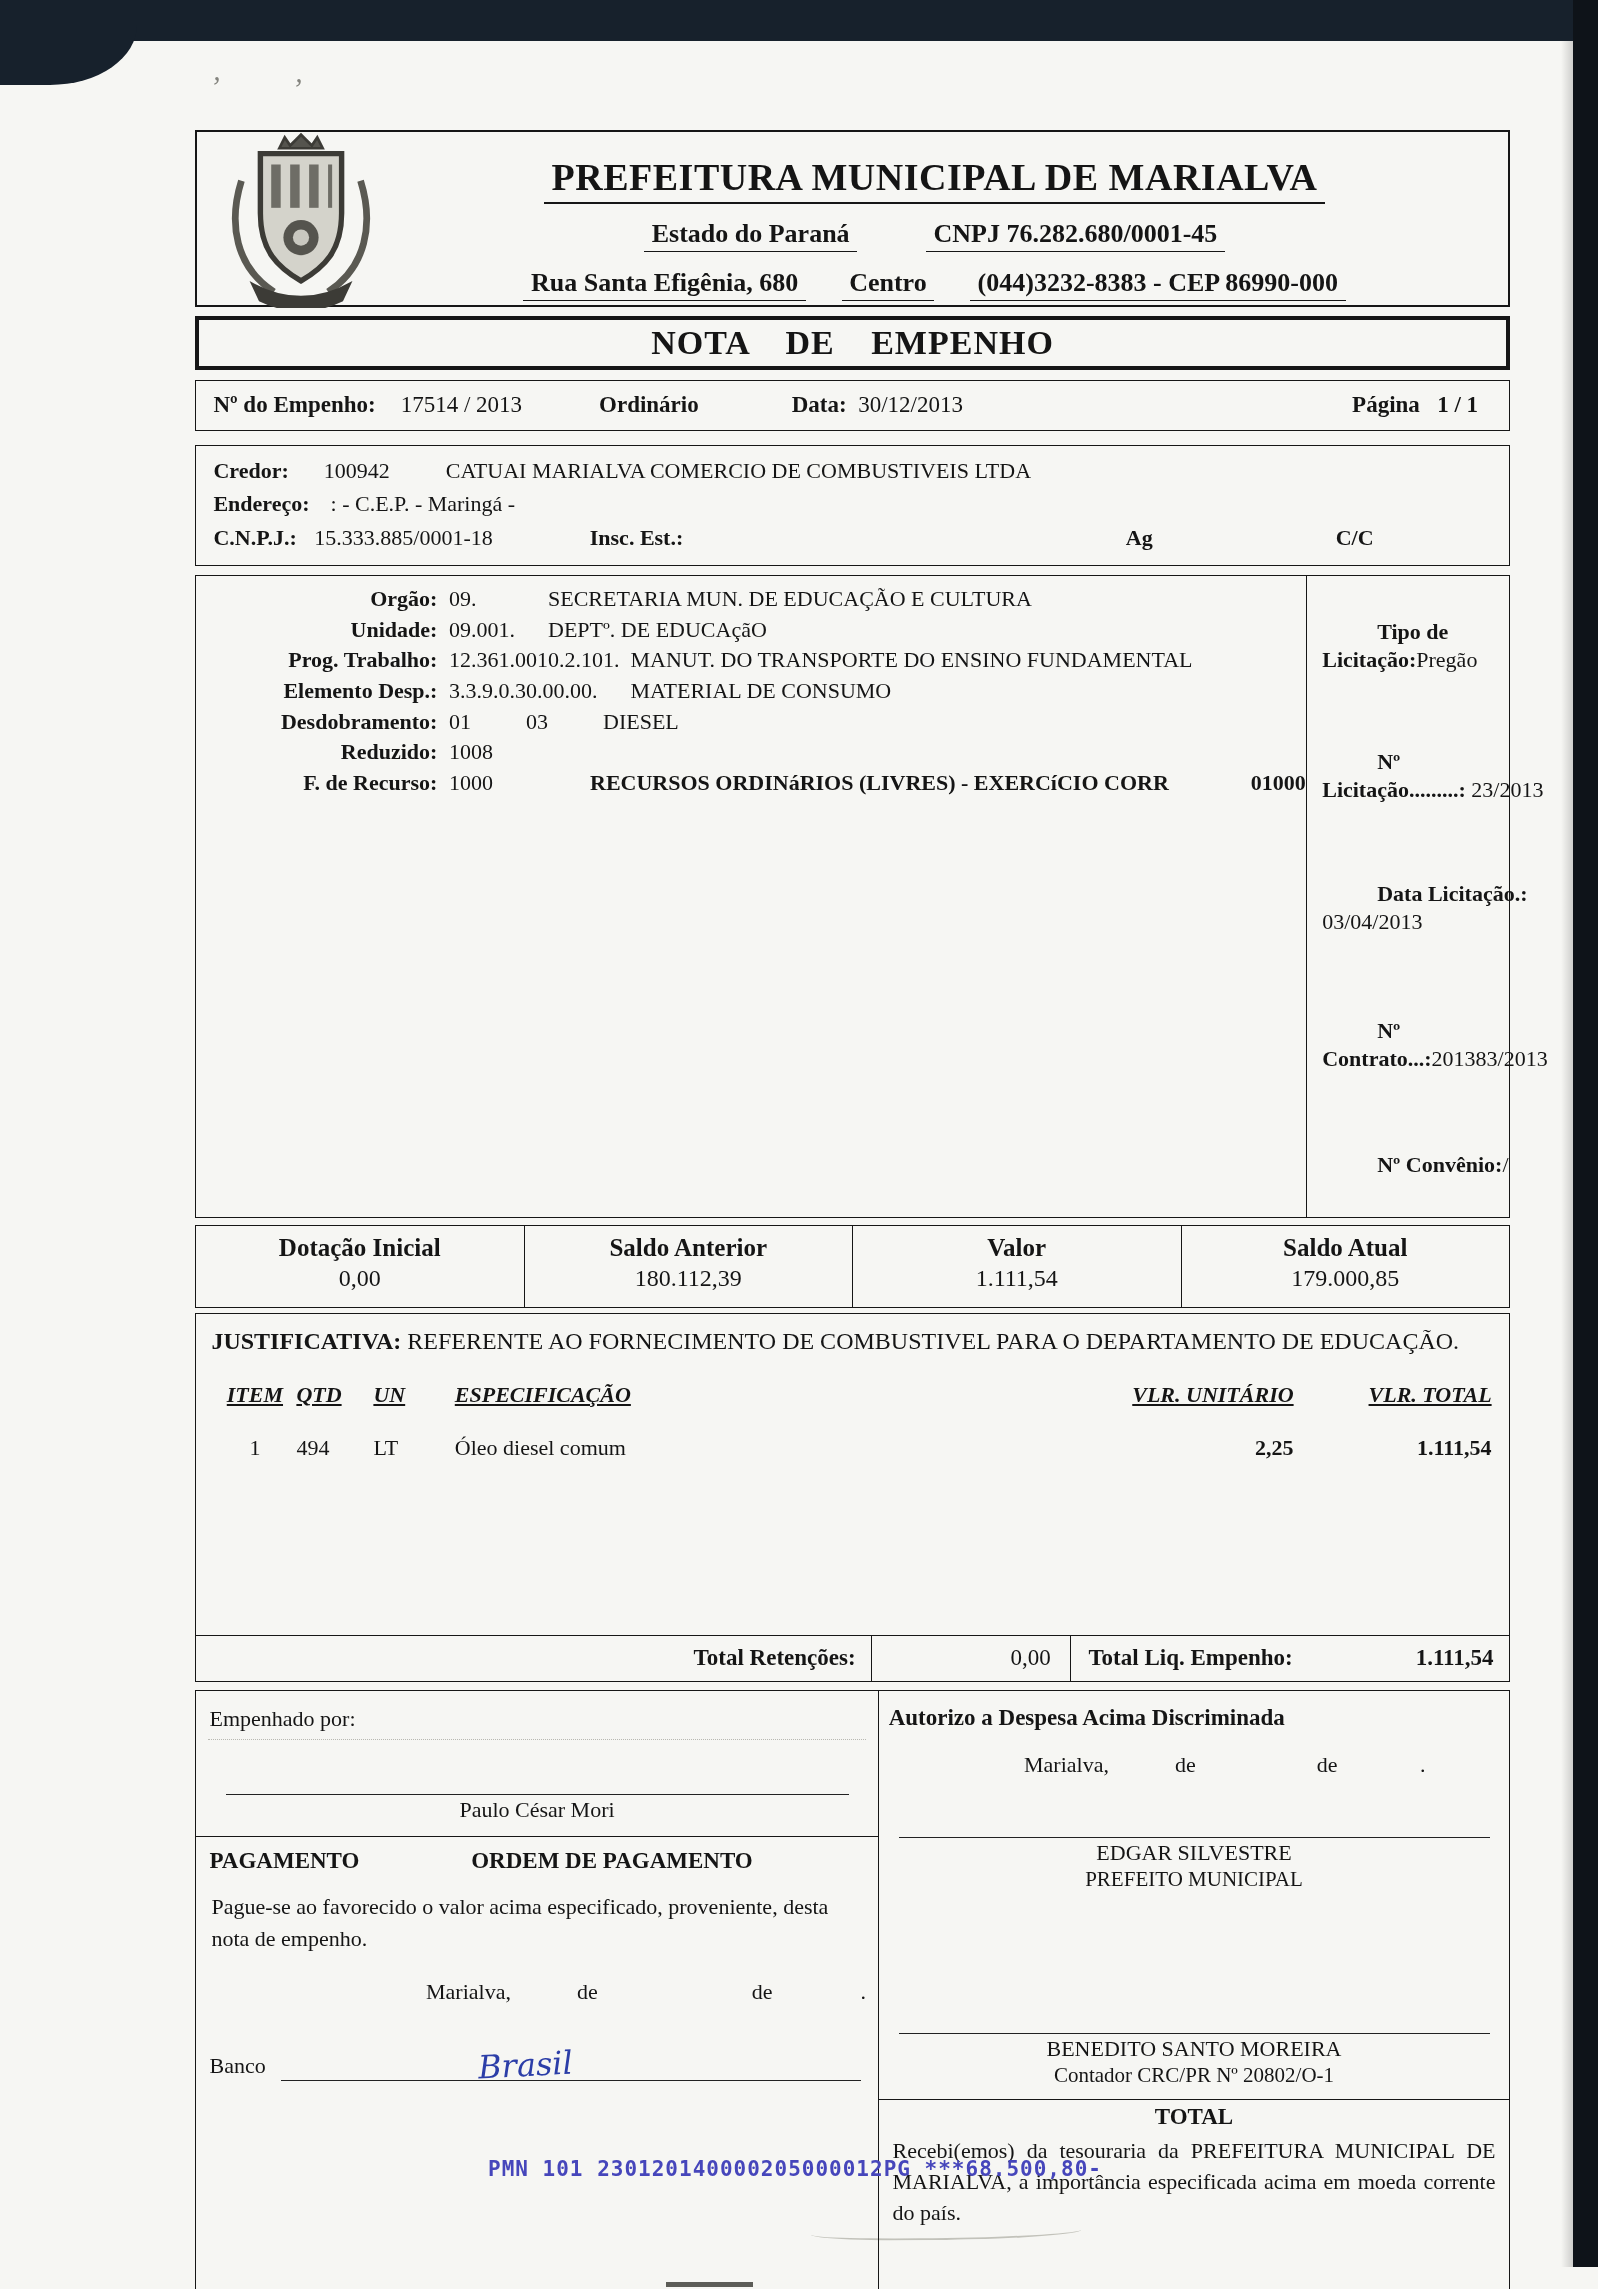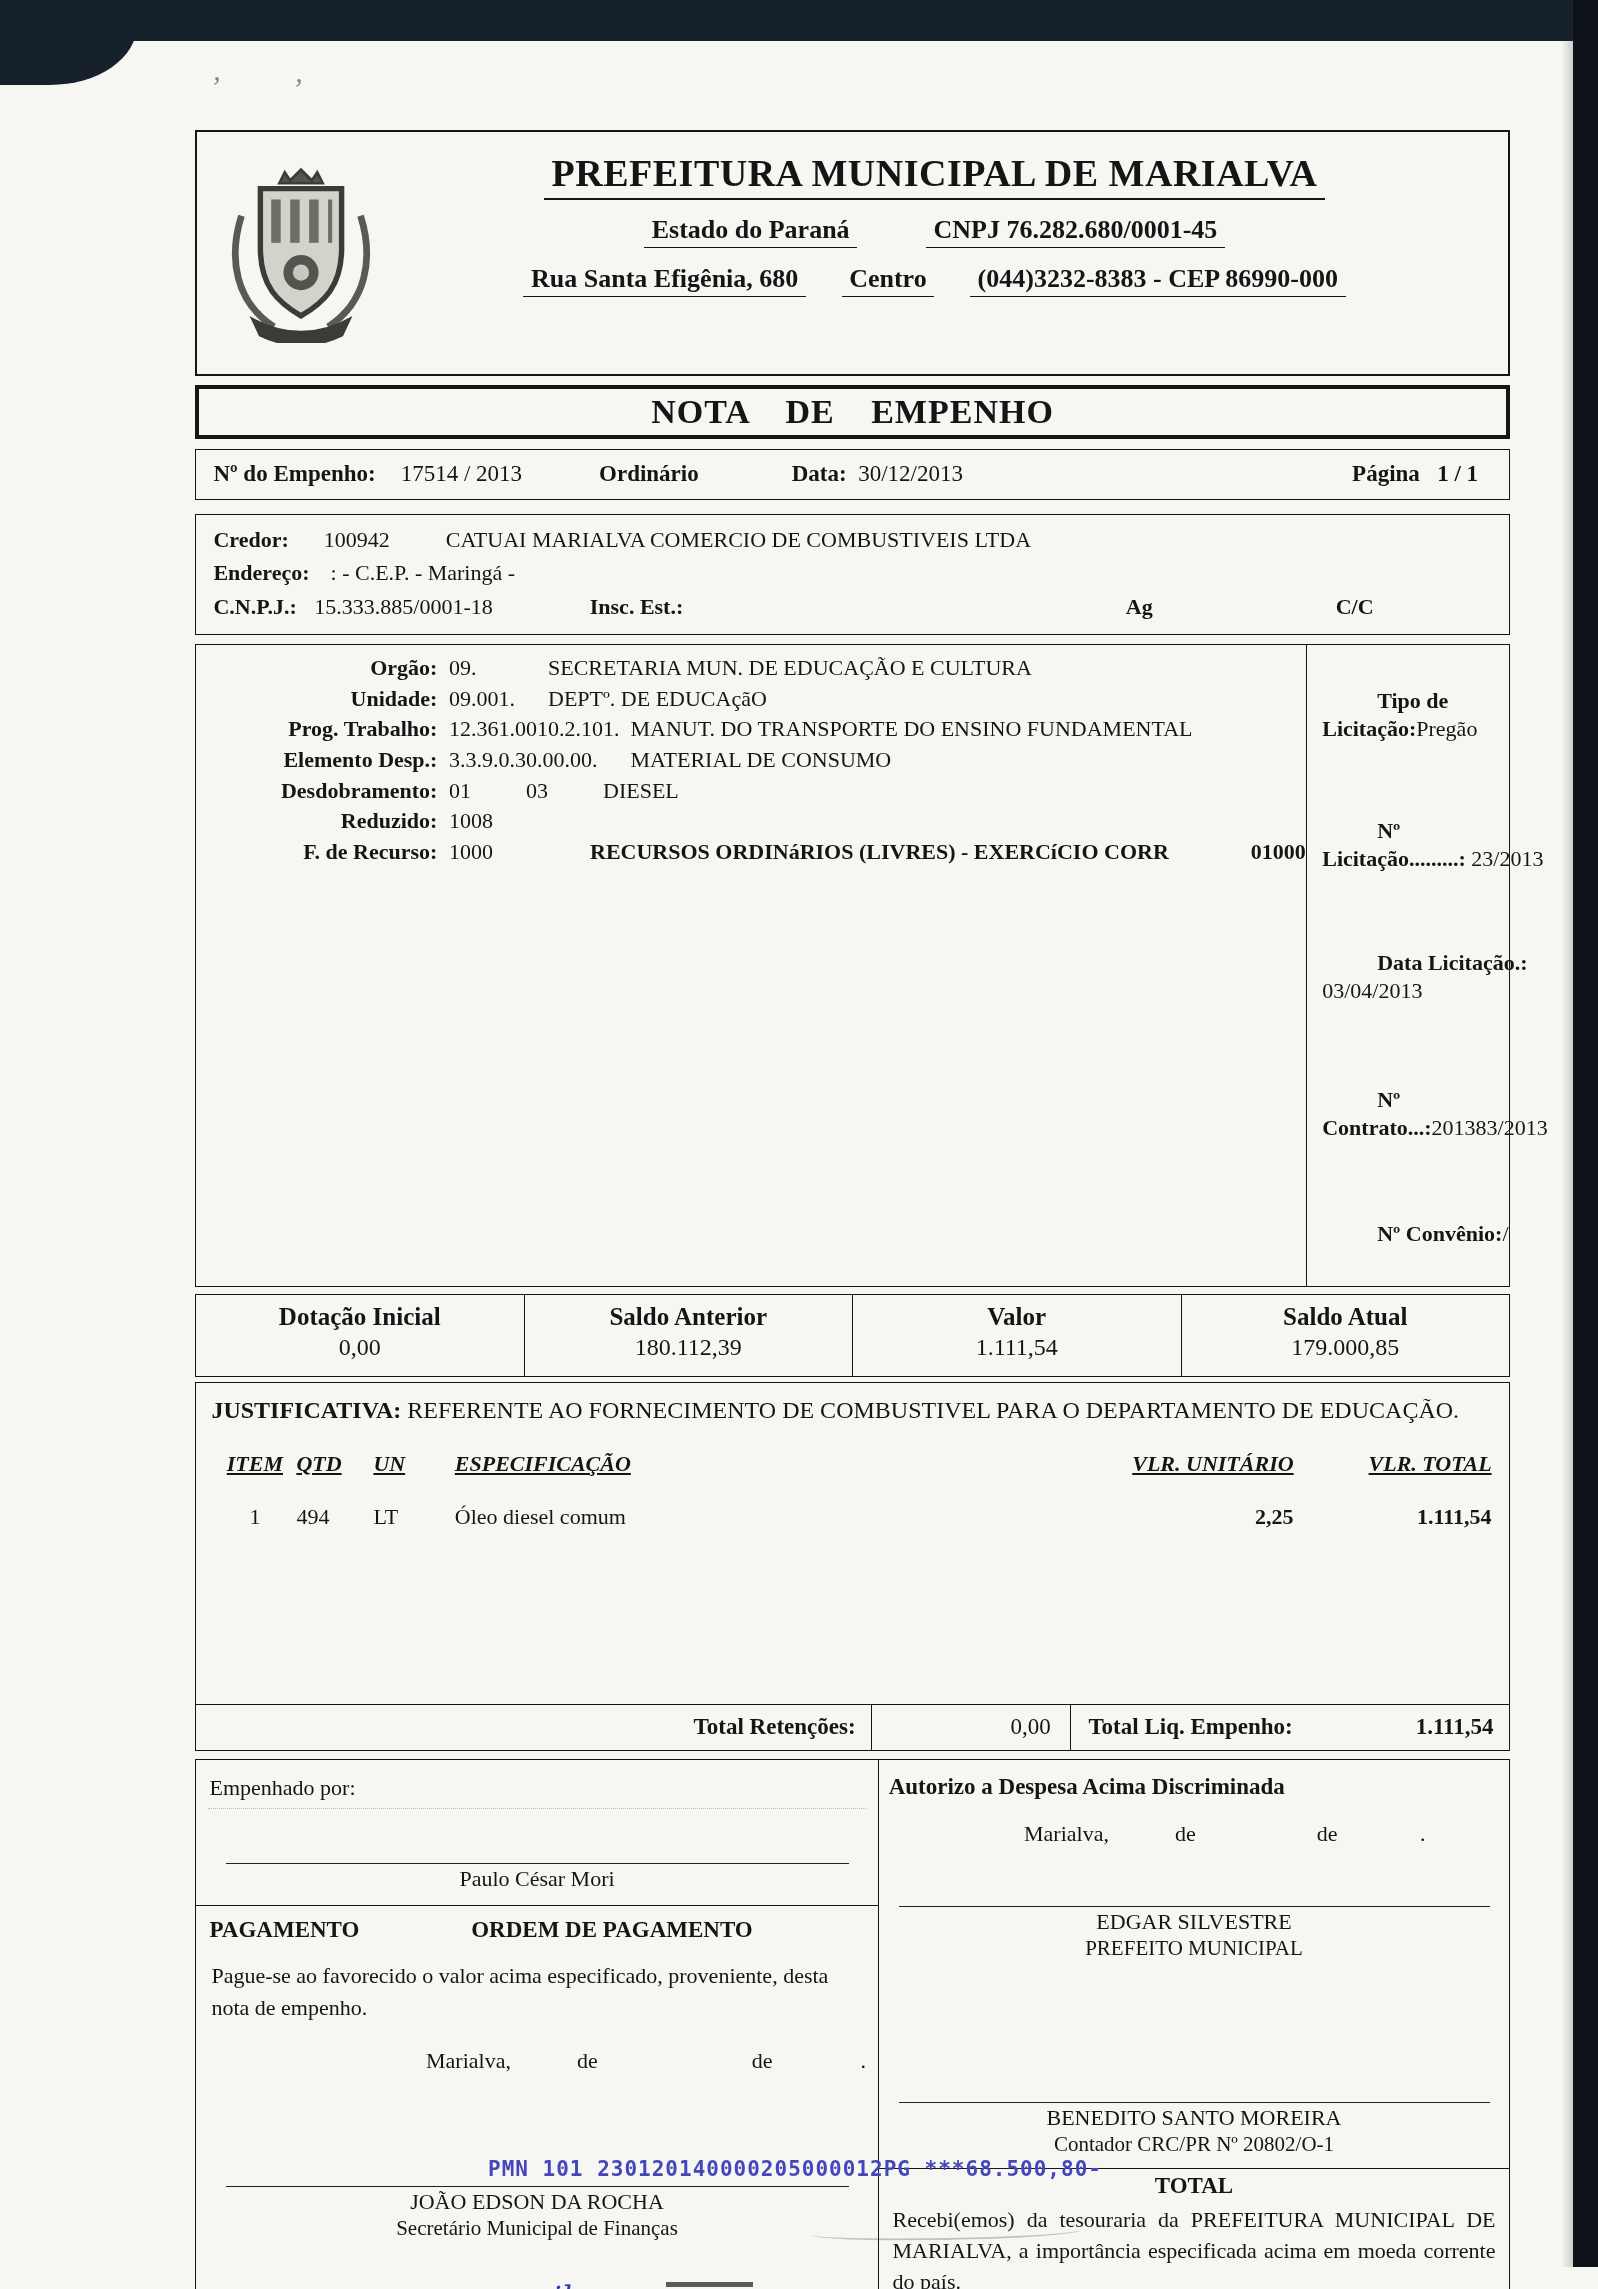--- a/index.html
+++ b/index.html
@@ -21,21 +21,21 @@
   .pen-mark.p2 { left: 292px; top: 73px; }
   .squiggle { position: absolute; left: 811px; top: 2225px; width: 270px; height: 15.4px;
     border-bottom: 2.9px solid #c2c2ba; border-radius: 0 0 50% 50%; transform: rotate(-1deg); }
   .bottom-dash { position: absolute; left: 666px; top: 2282px; width: 87px; height: 4.8px; background: #5c5c57; }
 
   .form { position: absolute; left: 195px; top: 130px; width: 1315px; }
   .box { border: 1.9px solid #161616; }
   .b { font-weight: bold; }
 
   
-  .sec-header { display: flex; height: 246px; border-width: 2.9px; }
+  .sec-header { display: flex; height: 177px; border-width: 2.9px; align-items: center; }
   .logo { width: 208px; display: flex; align-items: center; justify-content: center; padding-top: 3.9px; }
   .head-lines { flex: 1; text-align: center; padding: 19.3px 44px 0 0; }
   .h-title { display: inline-block; font-size: 38px; font-weight: bold; letter-spacing: 0.5px;
     border-bottom: 2.9px solid #161616; padding: 0 7.7px 2.9px; }
   .h-line2 { margin-top: 14.5px; font-size: 26px; font-weight: bold; }
   .h-line2 .u, .h-line3 .u { display: inline-block; border-bottom: 1.9px solid #161616; padding: 0 7.7px 1.9px; }
   .sp { margin-left: 62px; }
   .h-line3 { margin-top: 16.4px; font-size: 26px; font-weight: bold; }
   .sp2 { margin-left: 29px; }
 
@@ -331,25 +331,20 @@
           <div class="sig-line"></div>
           <div class="sig-name">Paulo César Mori</div>
         </div>
         <div class="divider"></div>
         <div class="pag-row">
           <span>PAGAMENTO</span>
           <span class="pag-center">ORDEM DE PAGAMENTO</span>
         </div>
         <div class="pag-text">Pague-se ao favorecido o valor acima especificado, proveniente, desta nota de empenho.</div>
         <div class="city-l">Marialva,            de                            de                .</div>
-        <div class="sigblock2">
-          <div class="sig-line"></div>
-          <div class="sig-name">JOÃO EDSON DA ROCHA</div>
-          <div class="sig-role">Secretário Municipal de Finanças</div>
-        </div>
         <div class="fill-row banco">
           <span class="fill-label">Banco</span>
           <span class="fill-line">
             <span class="hand hand-banco">Brasil</span>
           </span>
         </div>
 
       </div>
 
       <div class="br">

